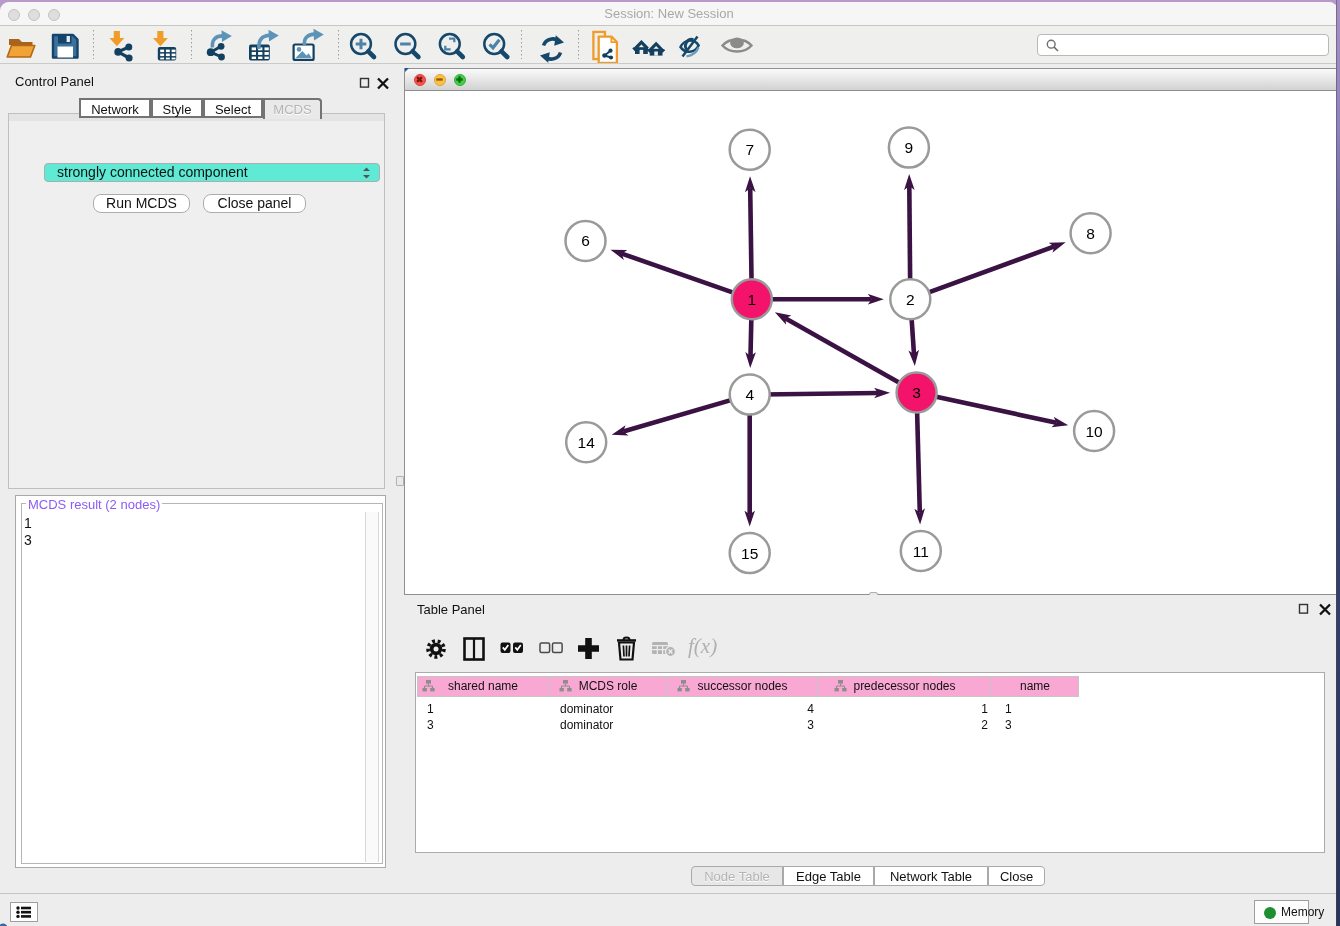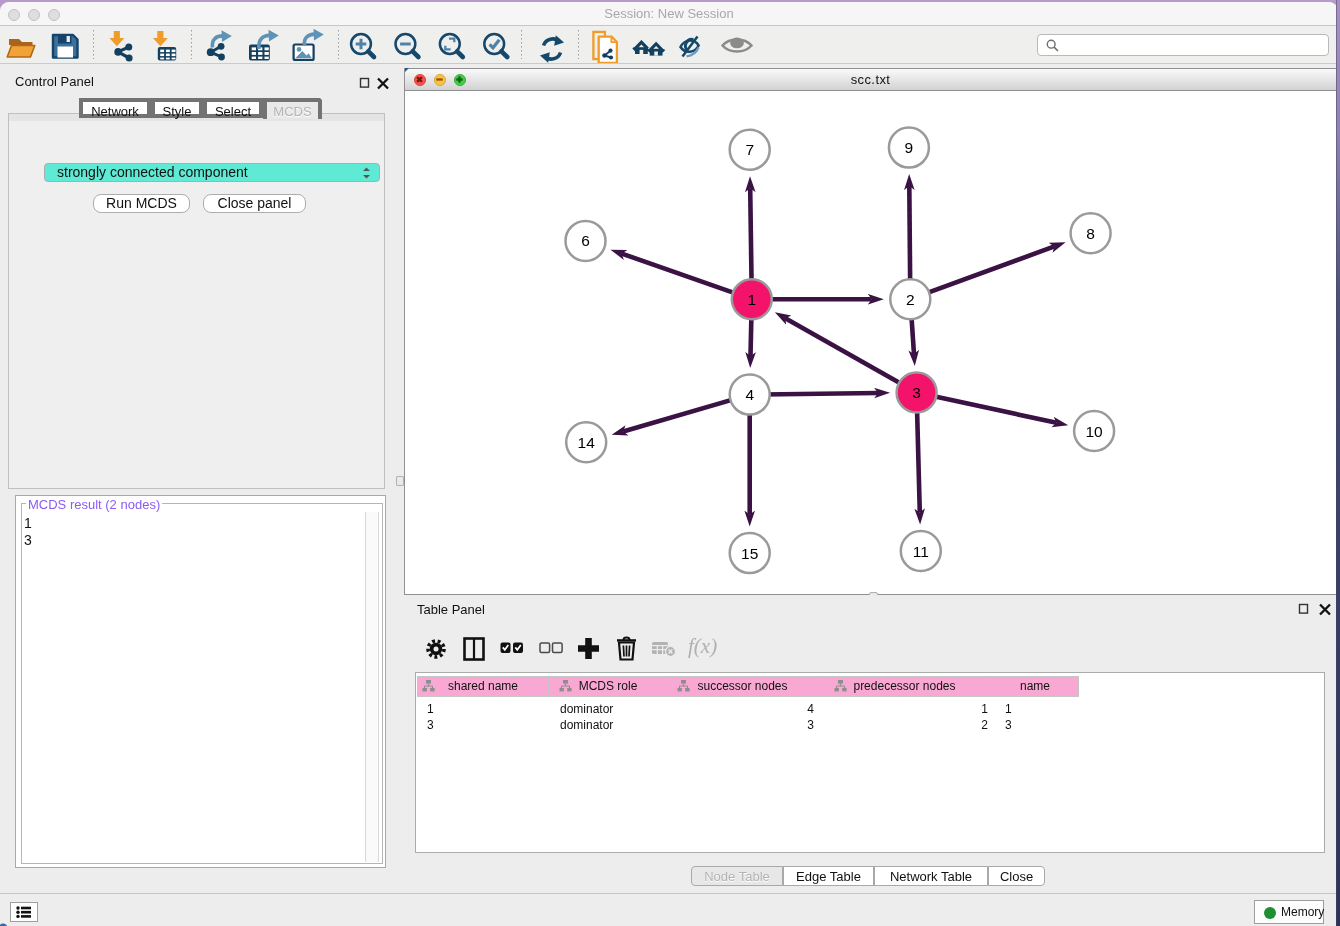--- a/index.html
+++ b/index.html
@@ -18,21 +18,21 @@
 #toolbar{left:0;top:24px;width:1338px;height:37px;background:#efefee;border-bottom:1px solid #cacaca;}
 #searchbox{position:absolute;left:1037px;top:8px;width:290px;height:20px;background:#fff;
  border:1px solid #b9b9b9;border-radius:4px;}
 
 #cpanel{left:0;top:62px;width:393px;height:829px;background:#ededed;}
 #cptitle{left:15px;top:10px;font-size:13px;color:#111;}
 #tabbox{left:8px;top:49px;width:377px;height:376px;background:#efefef;
  border:1px solid #c0c0c0;box-sizing:border-box;}
 #tabband{left:9px;top:50px;width:375px;height:7px;background:#e4e4e4;}
 .cptab{position:absolute;top:34px;height:20px;line-height:20px;font-size:13px;
- background:#fff;border:4px solid #737373;box-sizing:border-box;text-align:center;color:#111;}
+ background:#fff;border:2px solid #737373;box-sizing:border-box;text-align:center;color:#111;}
 #optlabel{left:0px;top:75px;width:393px;text-align:center;font-size:14px;color:#111;}
 #combo{left:44px;top:99px;width:336px;height:19px;background:#5eead4;border:1px solid #adadad;
  border-radius:4px;box-sizing:border-box;font-size:14px;line-height:17px;padding-left:12px;color:#111;}
 .btn{position:absolute;height:19px;background:#fff;border:1px solid #adadad;border-radius:8px;
  box-sizing:border-box;font-size:14px;text-align:center;line-height:17px;color:#111;}
 #resultbox{left:15px;top:431px;width:371px;height:373px;background:#fff;border:1px solid #a9a9a9;box-sizing:border-box;}
 #rb-border{left:5px;top:7px;width:360px;height:359px;border:1px solid #b5b5b5;}
 #rb-legend{left:10px;top:1px;background:#fff;padding:0 2px;font-size:13px;color:#8b5cf6;}
 #rb-scroll{left:349px;top:16px;width:14px;height:350px;background:#fafafa;border-left:1px solid #d8d8d8;border-right:1px solid #d8d8d8;box-sizing:border-box;}
 
@@ -49,21 +49,21 @@
 #tbar{left:13px;top:32px;width:908px;height:38px;}
 #tablebox{left:11px;top:77px;width:910px;height:181px;background:#fff;border:1px solid #ababab;box-sizing:border-box;}
 .th{position:absolute;top:3px;height:21px;background:#f9a8d4;border:1px solid #c6c6c6;
  border-left:none;box-sizing:border-box;font-size:12px;color:#111;text-align:center;line-height:19px;}
 .td{position:absolute;font-size:12px;color:#111;height:18px;line-height:18px;}
 .btab{position:absolute;top:271px;height:20px;background:#fff;border:1px solid #a9a9a9;
  box-sizing:border-box;font-size:13px;text-align:center;line-height:19px;color:#111;}
 
 #statusbar{left:0;top:891px;width:1338px;height:35px;background:#ededed;border-top:1px solid #c6c6c6;}
 #listbtn{left:10px;top:8px;width:28px;height:20px;background:#fdfdfd;border:1px solid #9e9e9e;box-sizing:border-box;}
-#membtn{left:1254px;top:6px;width:70px;height:24px;background:#fdfdfd;border:1px solid #9e9e9e;
+#membtn{left:1254px;top:6px;width:55px;height:24px;background:#fdfdfd;border:1px solid #9e9e9e;
  box-sizing:border-box;font-size:12px;color:#111;line-height:22px;}
 .treeic{width:13px;height:13px;}
 .sel-tab{background:#e7e7e7;color:#b3b3b3;text-shadow:0 1px 0 #fff;}
 </style></head>
 <body>
 <svg width="0" height="0" style="position:absolute">
   <defs>
       <g id="treeg">
     <rect x="4" y="1" width="5" height="3.6" fill="#8d8d8d"></rect>
     <path d="M6.5 4.5 L6.5 7 M2.5 7 L10.5 7 M2.5 7 L2.5 9 M10.5 7 L10.5 9" stroke="#8d8d8d" stroke-width="1.1" fill="none"></path>
@@ -252,21 +252,20 @@
           <path d="M0 0 L4 0 L0 4 Z" fill="#24539f"></path>
         </svg>
       <div class="tl" style="left:9px;background:#f4564c;border:1px solid #da4238;"></div>
       <div class="tl" style="left:29px;background:#fcc144;border:1px solid #dfa435;"></div>
       <div class="tl" style="left:49px;background:#47cd47;border:1px solid #30b135;"></div>
       <svg class="abs" style="left:9px;top:5px" width="51" height="11" viewBox="0 0 51 11">
         <path d="M3.1 3.1 L7.9 7.9 M7.9 3.1 L3.1 7.9" stroke="#7c150c" stroke-width="2.2"></path>
         <path d="M22.3 5.5 L28.7 5.5" stroke="#8f5b00" stroke-width="2.3"></path>
         <path d="M42.3 5.5 L48.7 5.5 M45.5 2.3 L45.5 8.7" stroke="#0f670f" stroke-width="2.3"></path>
       </svg>
-      <div id="netname" class="abs">scc.txt</div>
     </div>
     <svg id="graph" class="abs" style="left:0px;top:22px" width="931" height="503" viewBox="0 0 931 503">
       <defs>
         <marker id="arr" markerUnits="userSpaceOnUse" markerWidth="18" markerHeight="12" refX="4" refY="5.5" orient="auto">
           <path d="M16,5.5 L0,0.2 L4,5.5 L0,10.8 Z" fill="#3a1243"></path>
         </marker>
       </defs>
       <g stroke="#3a1243" stroke-width="4.6" marker-end="url(#arr)">
         <line x1="346.8" y1="208.2" x2="345.2" y2="97.2"></line>
         <line x1="346.8" y1="208.2" x2="216.8" y2="162.6"></line>

